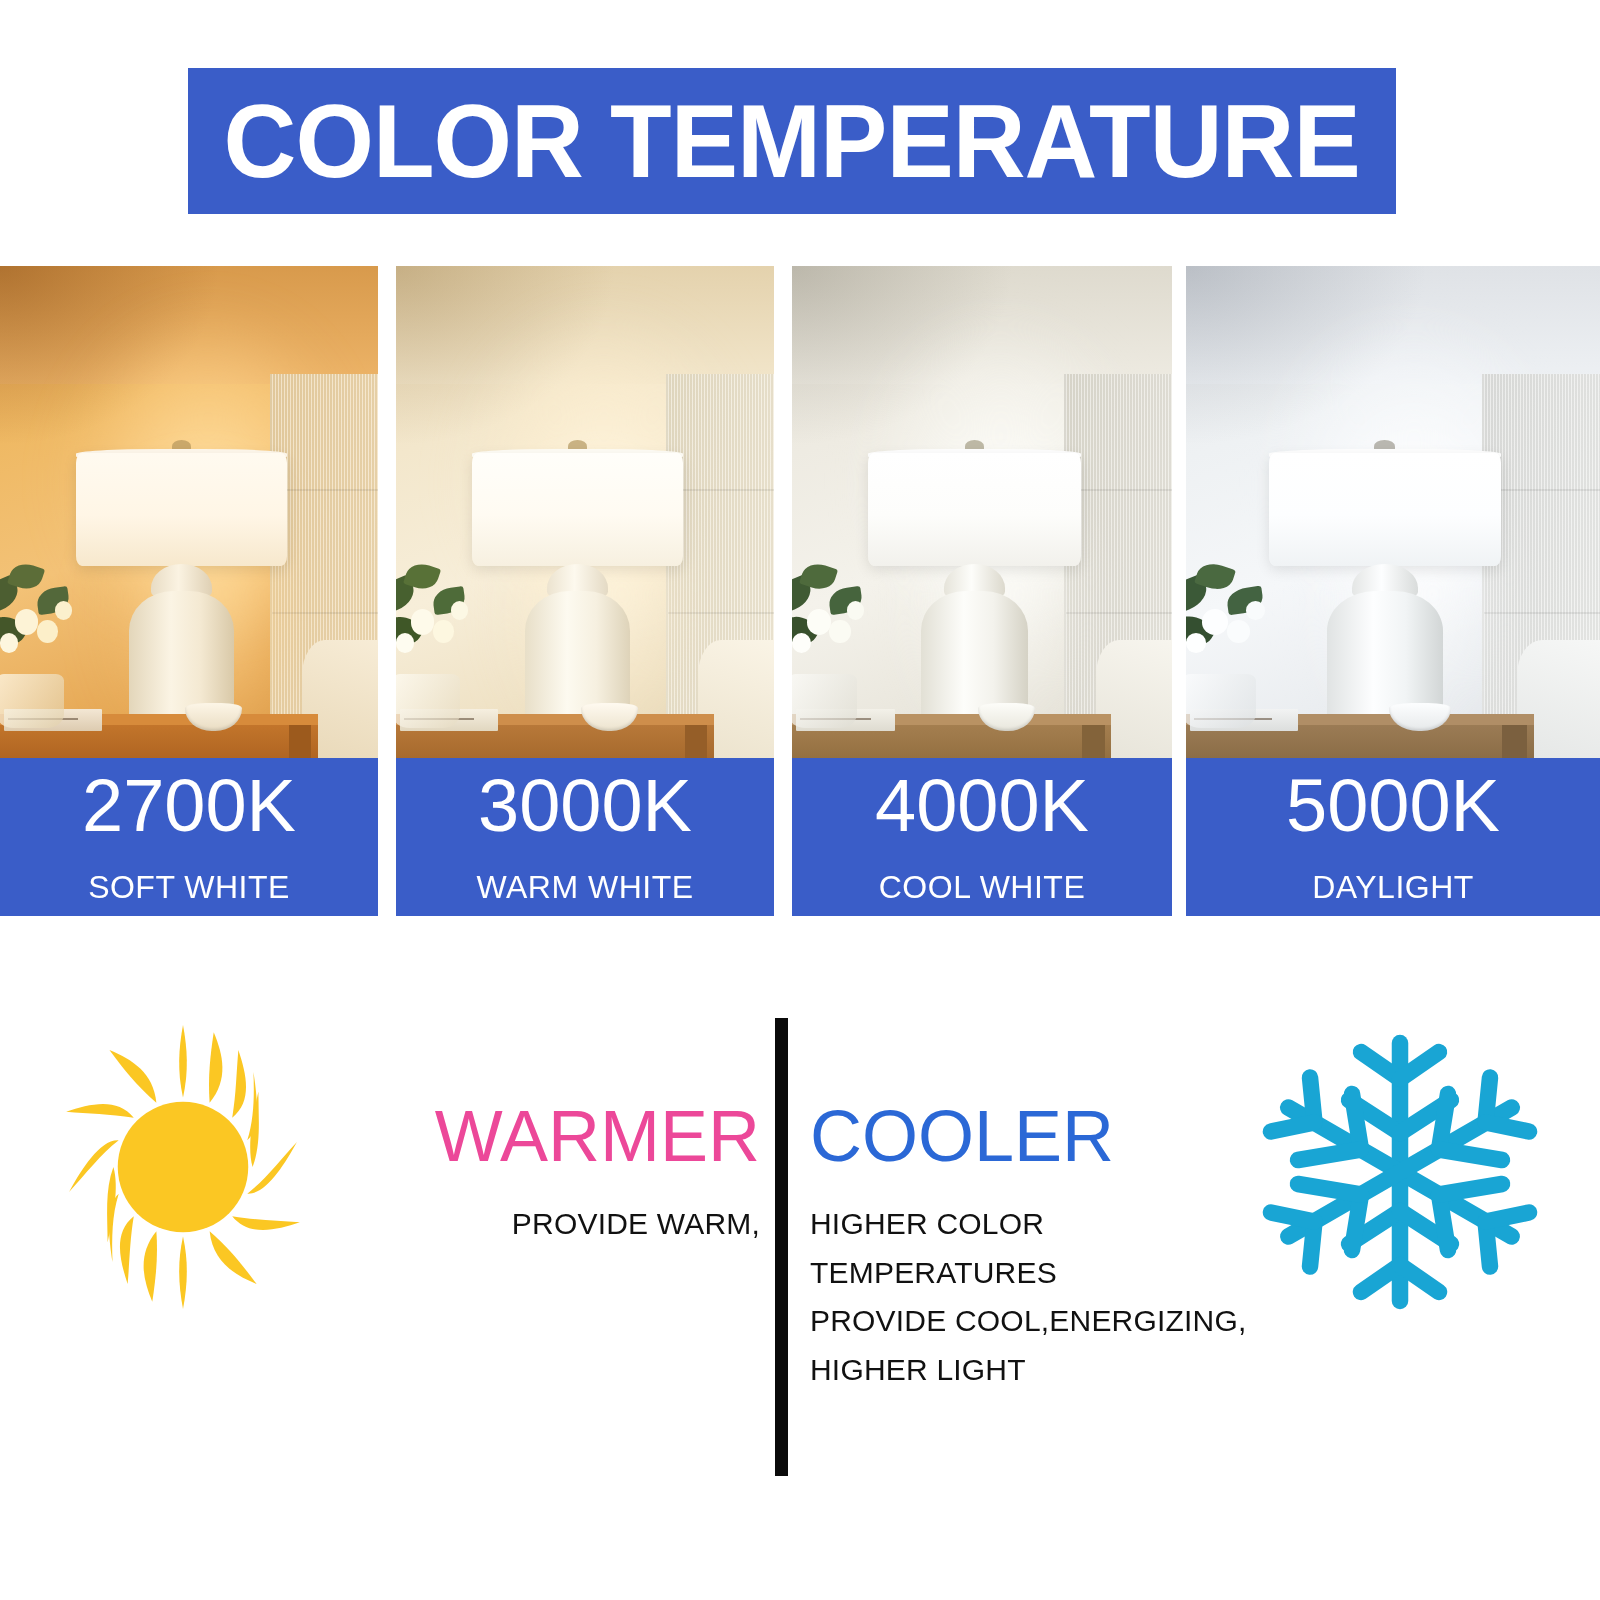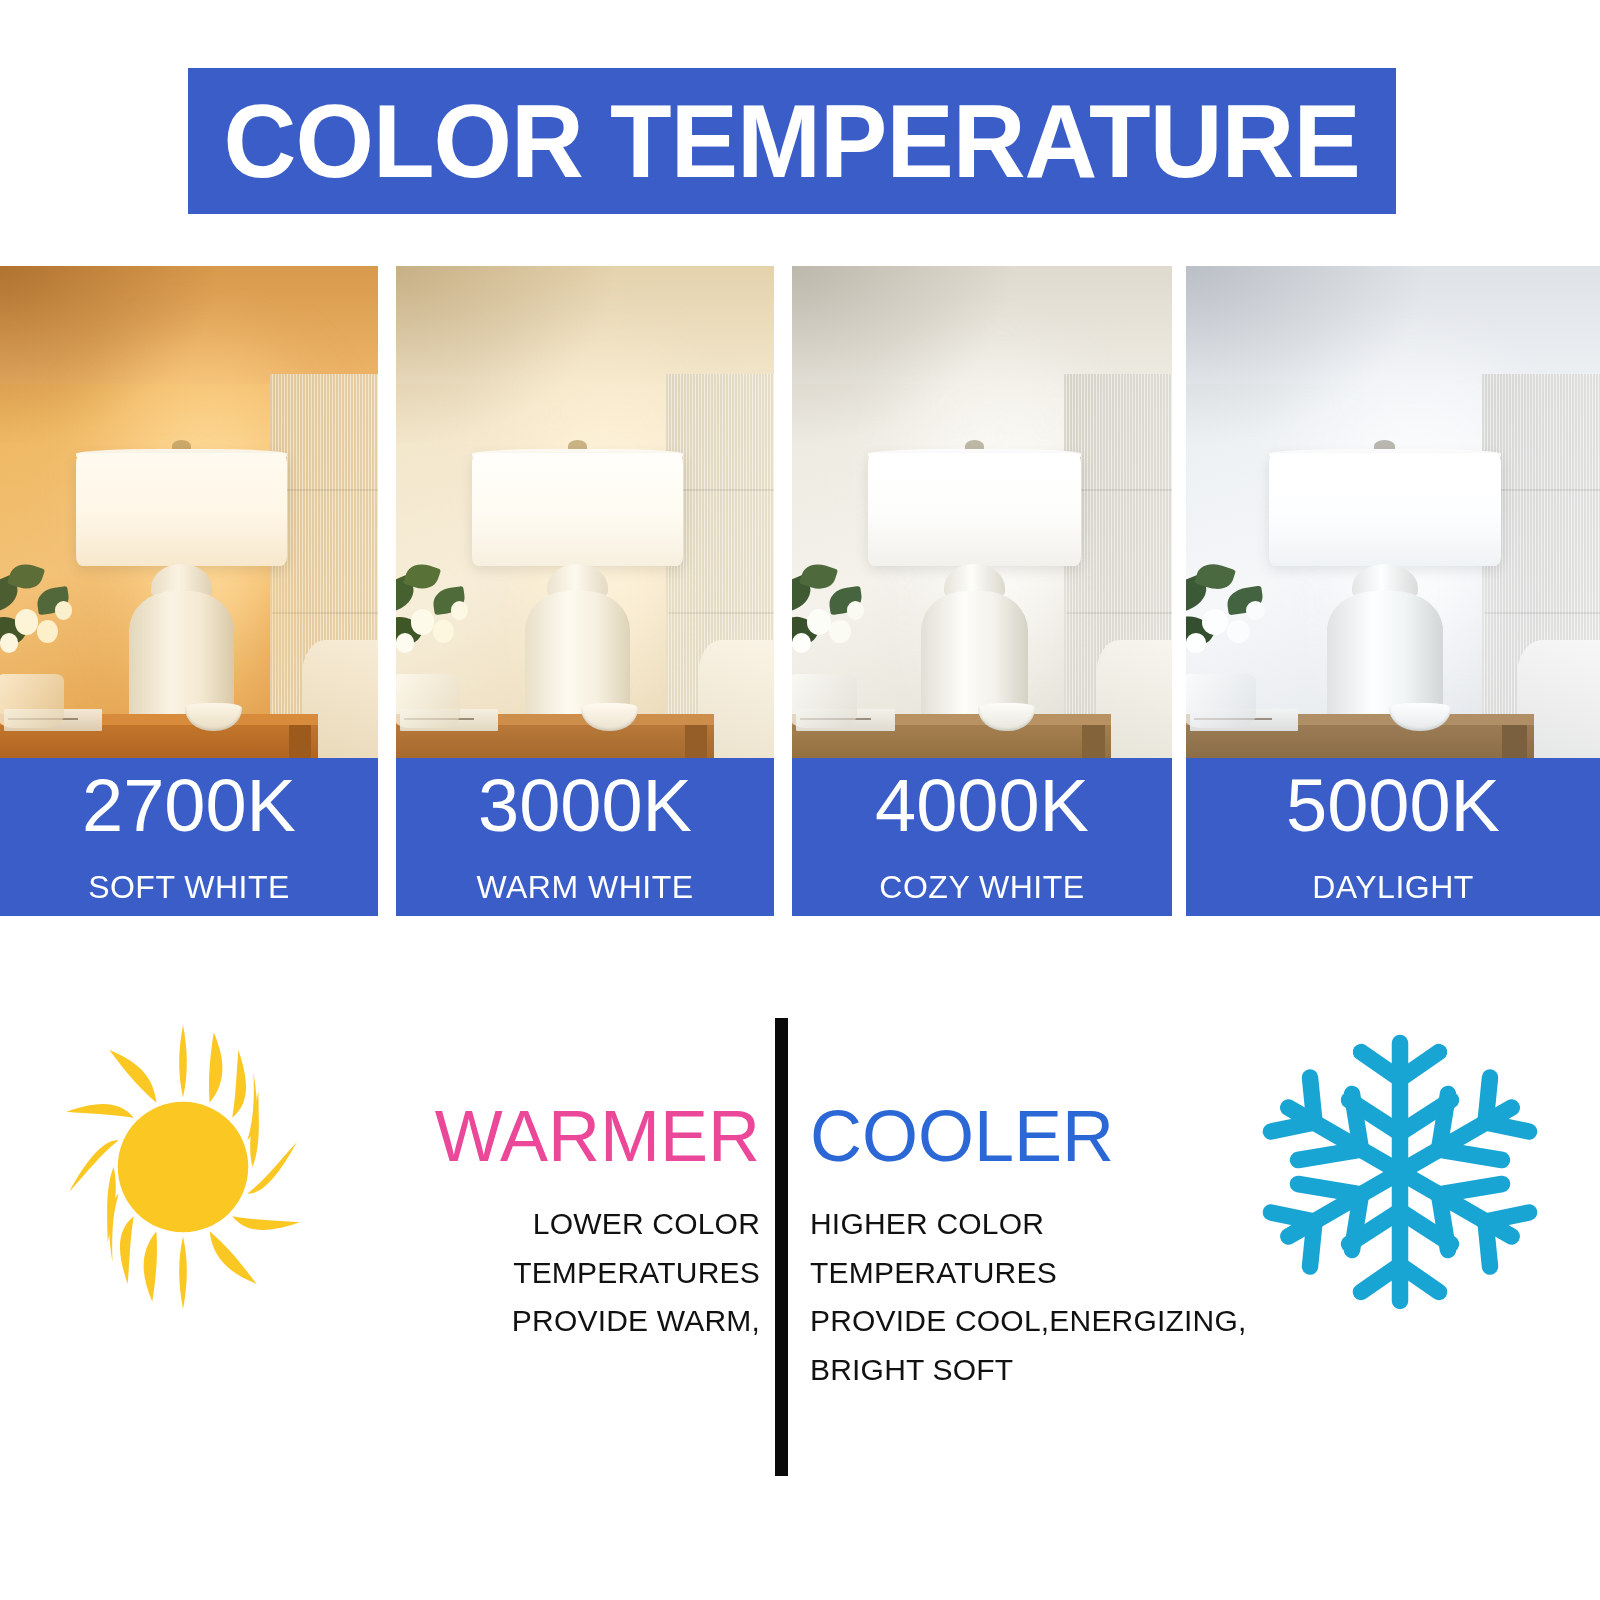--- a/index.html
+++ b/index.html
@@ -387,21 +387,21 @@
           <div class="leaf" style="left:10%;top:46%;width:28%;height:20%;background:#38502c;transform:rotate(32deg);"></div>
           <div class="bloom" style="left:30%;top:40%;width:19%;height:19%;background:#fdfdf7;"></div>
           <div class="bloom" style="left:48%;top:48%;width:17%;height:17%;background:#fbfbf3;"></div>
           <div class="bloom" style="left:18%;top:58%;width:15%;height:15%;background:#fefefa;"></div>
           <div class="bloom" style="left:62%;top:34%;width:14%;height:14%;background:#fafaf2;"></div>
         </div>
       </div>
     </div>
     <div class="caption">
       <div class="kelvin">4000K</div>
-      <div class="kname">COZY WHITE</div>
+      <div class="kname">COOL WHITE</div>
     </div>
   </div>
 
   <div class="panel p4">
     <div class="photo">
       <div class="scene">
         <div class="wall" style="background:linear-gradient(160deg,#e6e8ea 0%,#eef1f3 30%,#f5f7f9 55%,#e9ecef 80%,#dee1e5 100%);"></div>
         <div class="ceiling" style="background:linear-gradient(180deg,#dfe2e6 0%,#eef1f4 100%);"></div>
         <div class="corner-shadow" style="background:radial-gradient(120% 130% at 0% 0%, rgba(70,80,95,.24) 0%, rgba(70,80,95,.07) 55%, rgba(0,0,0,0) 78%);"></div>
         <div class="glow" style="background:radial-gradient(ellipse at 50% 60%, rgba(255,255,255,.95) 0%, rgba(250,252,255,.45) 42%, rgba(248,251,255,0) 72%);"></div>
@@ -501,29 +501,28 @@
             <path d="M100 52 C92 36 88 22 84 6 C96 18 106 32 100 52 Z"></path>
           </g>
       </g>
     </svg>
   </div>
 
   <div class="divider"></div>
 
   <div class="warm-col">
     <div class="big-word warm">WARMER</div>
-    <div class="desc-line">LOWER COLOR TEMPERATURES</div>
     <div class="desc-line">PROVIDE WARM,</div>
   </div>
 
   <div class="cool-col">
     <div class="big-word cool">COOLER</div>
     <div class="desc-line">HIGHER COLOR TEMPERATURES</div>
     <div class="desc-line">PROVIDE COOL,ENERGIZING,</div>
-    <div class="desc-line">BRIGHT SOFT</div>
+    <div class="desc-line">HIGHER LIGHT</div>
   </div>
 
   <div class="snow-wrap">
     <svg viewBox="0 0 200 200" width="300" height="300" aria-hidden="true">
       <g stroke="#19a5d4" stroke-width="11" stroke-linecap="round" stroke-linejoin="round" fill="none">
 
         <line x1="100" y1="14" x2="100" y2="186"></line>
         <line x1="25.5" y1="57" x2="174.5" y2="143"></line>
         <line x1="25.5" y1="143" x2="174.5" y2="57"></line>
 

